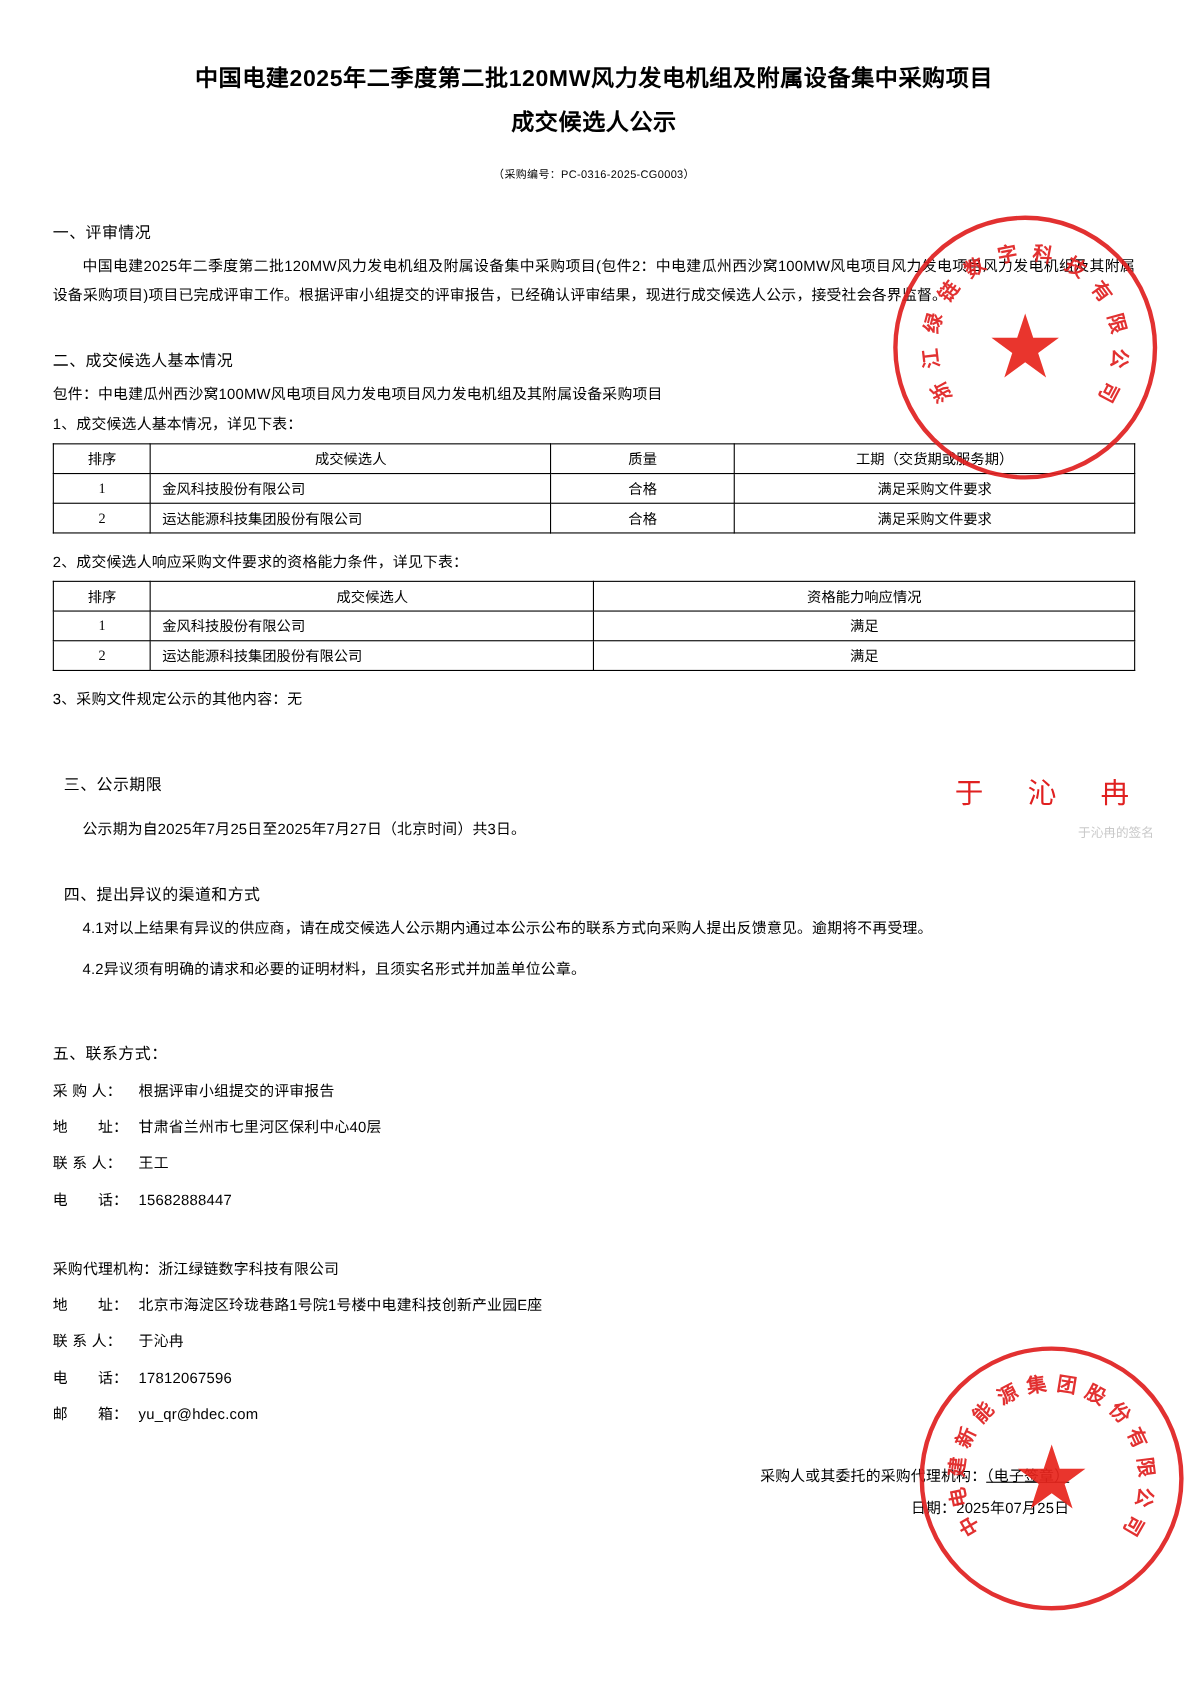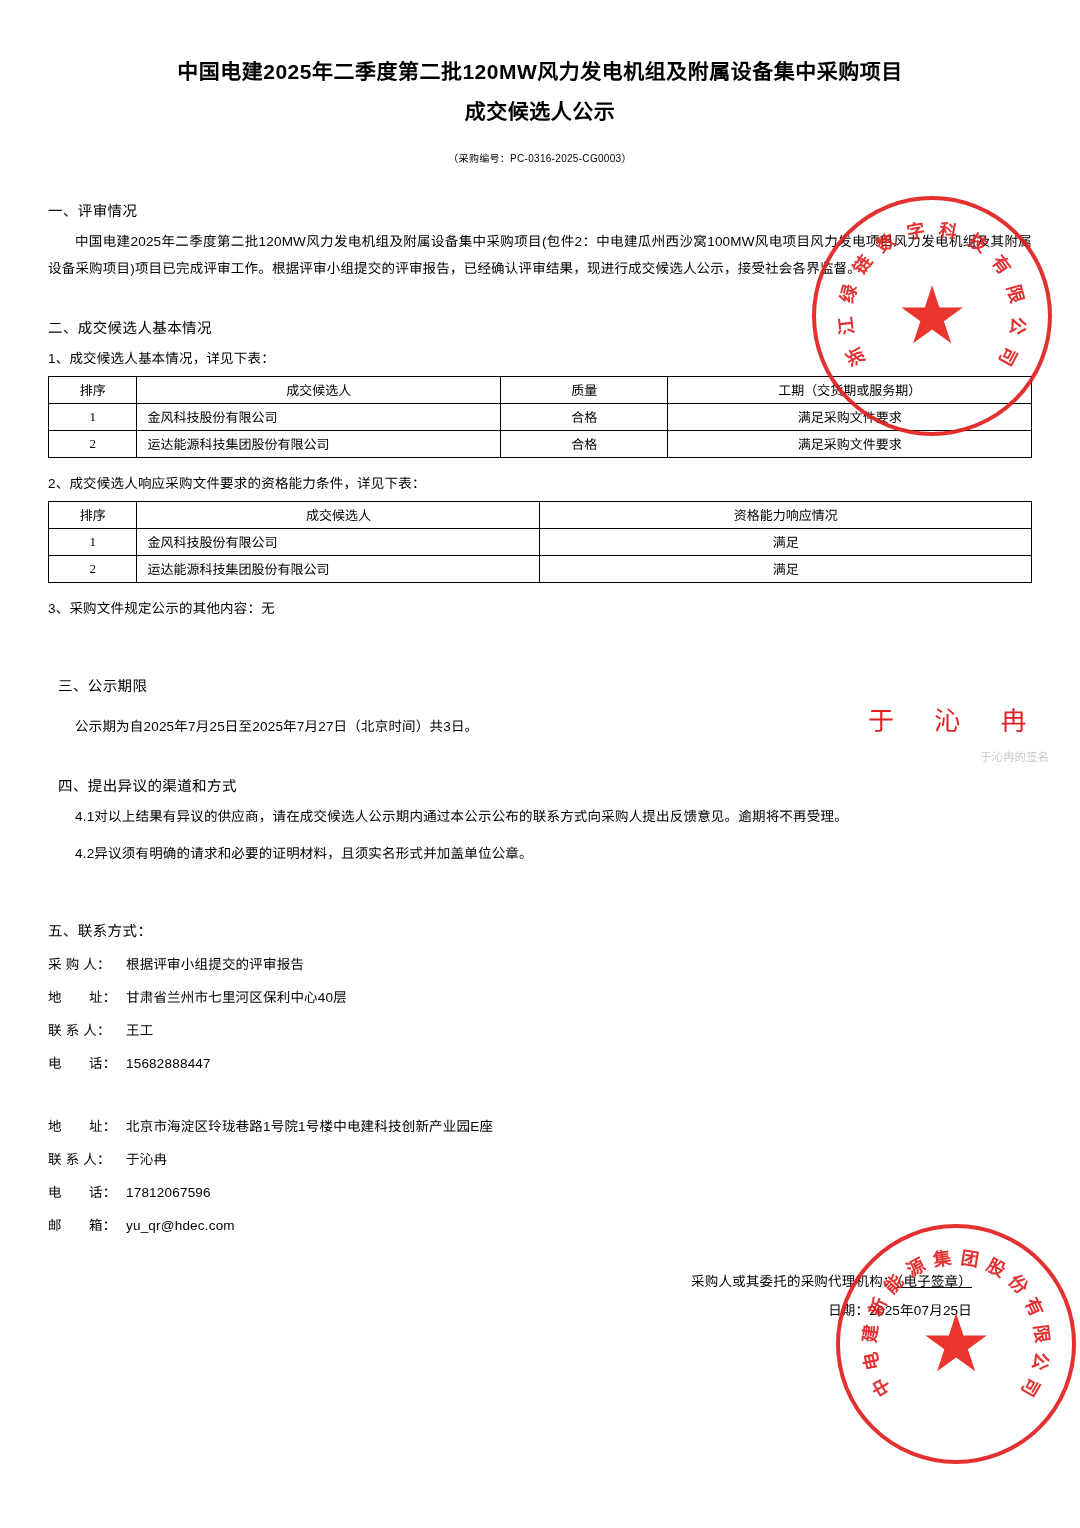--- a/index.html
+++ b/index.html
@@ -239,20 +239,21 @@
       <span>中国电建2025年二季度第二批120MW风力发电机组及附属设备集中采购项目</span>
       <span class="l2">成交候选人公示</span>
     </div>
 
     <div class="doc-code">（采购编号：PC-0316-2025-CG0003）</div>
 
     <div class="sec-head">一、评审情况</div>
     <div class="para indent2">中国电建2025年二季度第二批120MW风力发电机组及附属设备集中采购项目(包件2：中电建瓜州西沙窝100MW风电项目风力发电项目风力发电机组及其附属设备采购项目)项目已完成评审工作。根据评审小组提交的评审报告，已经确认评审结果，现进行成交候选人公示，接受社会各界监督。</div>
 
     <div class="sec-head">二、成交候选人基本情况</div>
+    <div class="subhead">包件：中电建瓜州西沙窝100MW风电项目风力发电项目风力发电机组及其附属设备采购项目</div>
     <div class="subhead">1、成交候选人基本情况，详见下表：</div>
 
     <table class="tbl t1">
       <thead>
         <tr>
           <th class="c1">排序</th>
           <th class="c2">成交候选人</th>
           <th class="c3">质量</th>
           <th class="c4">工期（交货期或服务期）</th>
         </tr>
@@ -322,20 +323,23 @@
     </div>
     <div class="contact-line">
       <span class="lbl">联 系 人：</span><span>王工</span>
     </div>
     <div class="contact-line">
       <span class="lbl">电　　话：</span><span>15682888447</span>
     </div>
 
     <div class="gap-l"></div>
 
+    <div class="contact-line">
+      <span>采购代理机构：</span><span>浙江绿链数字科技有限公司</span>
+    </div>
     <div class="contact-line">
       <span class="lbl">地　　址：</span><span>北京市海淀区玲珑巷路1号院1号楼中电建科技创新产业园E座</span>
     </div>
     <div class="contact-line">
       <span class="lbl">联 系 人：</span><span>于沁冉</span>
     </div>
     <div class="contact-line">
       <span class="lbl">电　　话：</span><span>17812067596</span>
     </div>
     <div class="contact-line">

